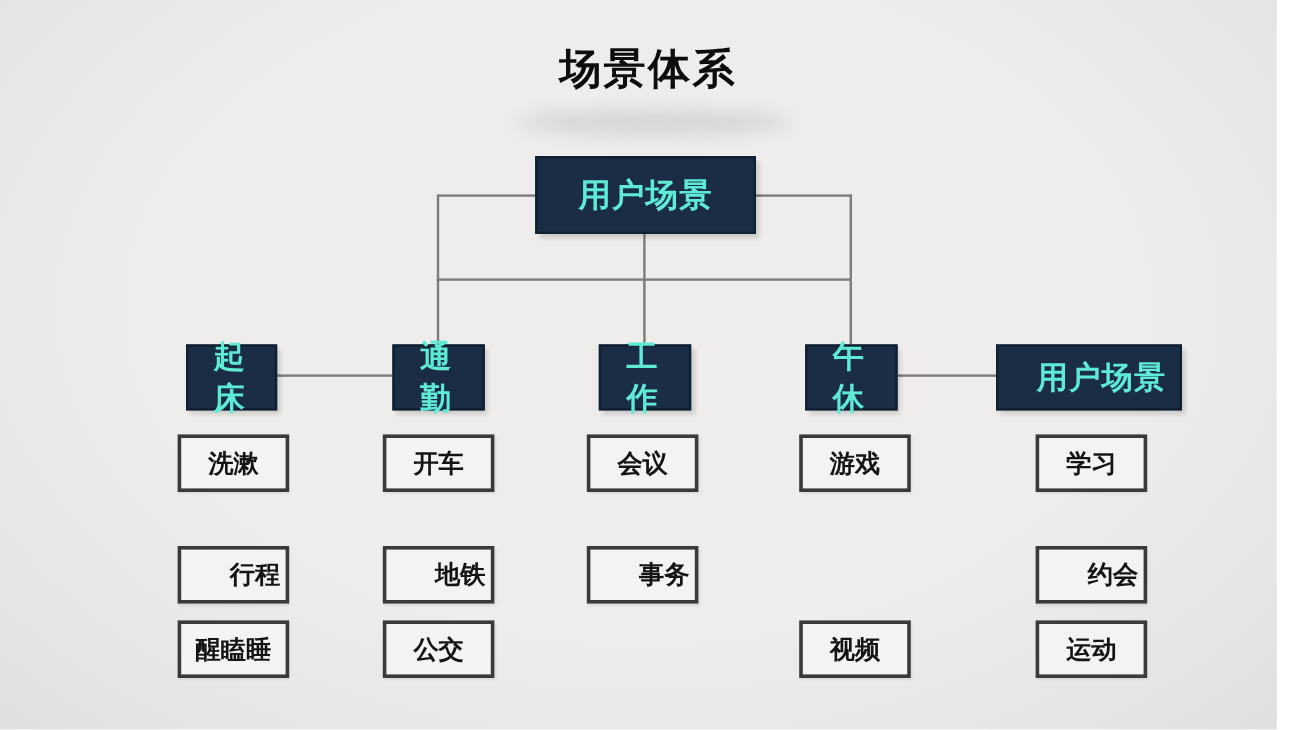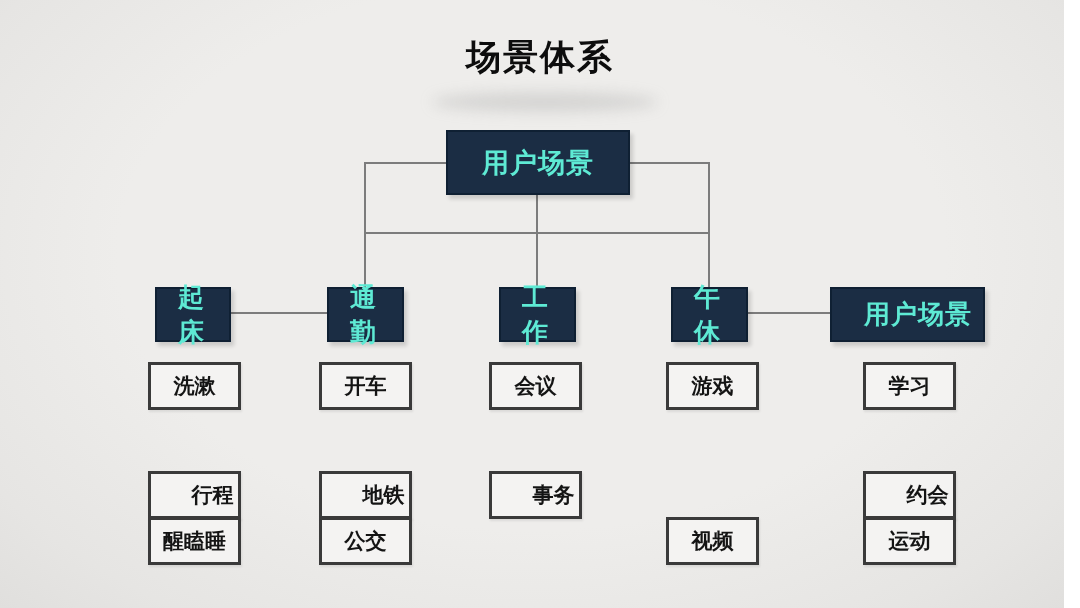--- a/index.html
+++ b/index.html
@@ -67,21 +67,21 @@
     font-weight: 600;
     box-sizing: border-box;
     box-shadow: 1px 2px 2px rgba(0,0,0,0.08);
   }
   .col-0 { left: 148px; }
   .col-1 { left: 319px; }
   .col-2 { left: 489px; }
   .col-3 { left: 666px; }
   .col-4 { left: 863px; }
   .row-0 { top: 362px; }
-  .row-1 { top: 471px; padding-left: 36px; }
+  .row-1 { top: 455px; padding-left: 36px; }
   .row-2 { top: 517px; }
   .line {
     position: absolute;
     background: var(--connector, #7c7c7c);
   }
   .h-line { height: 2px; }
   .v-line { width: 2px; }
 </style>
 </head>
 <body>

